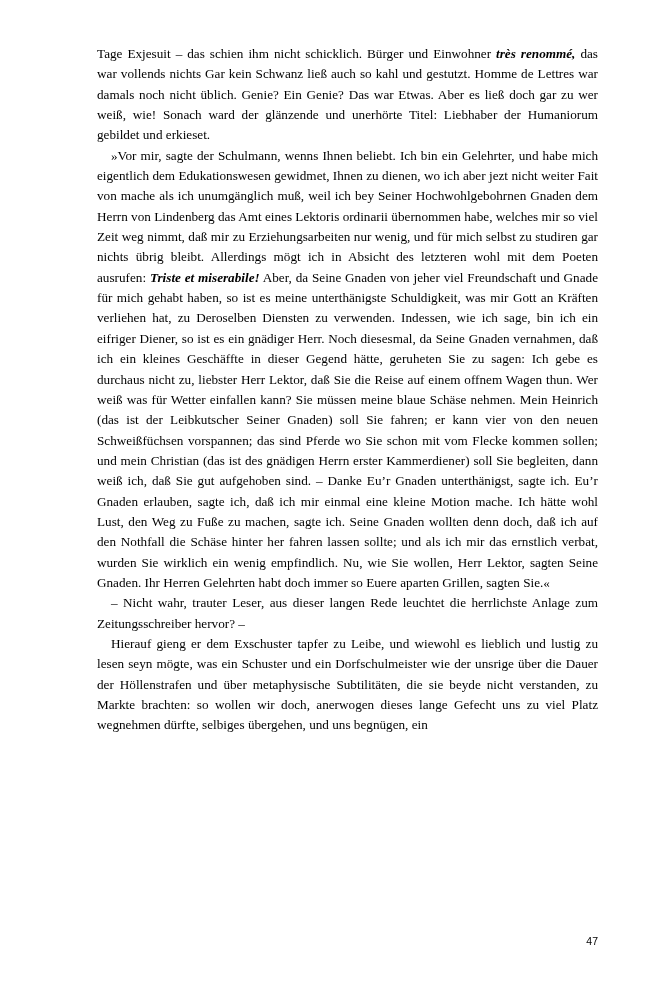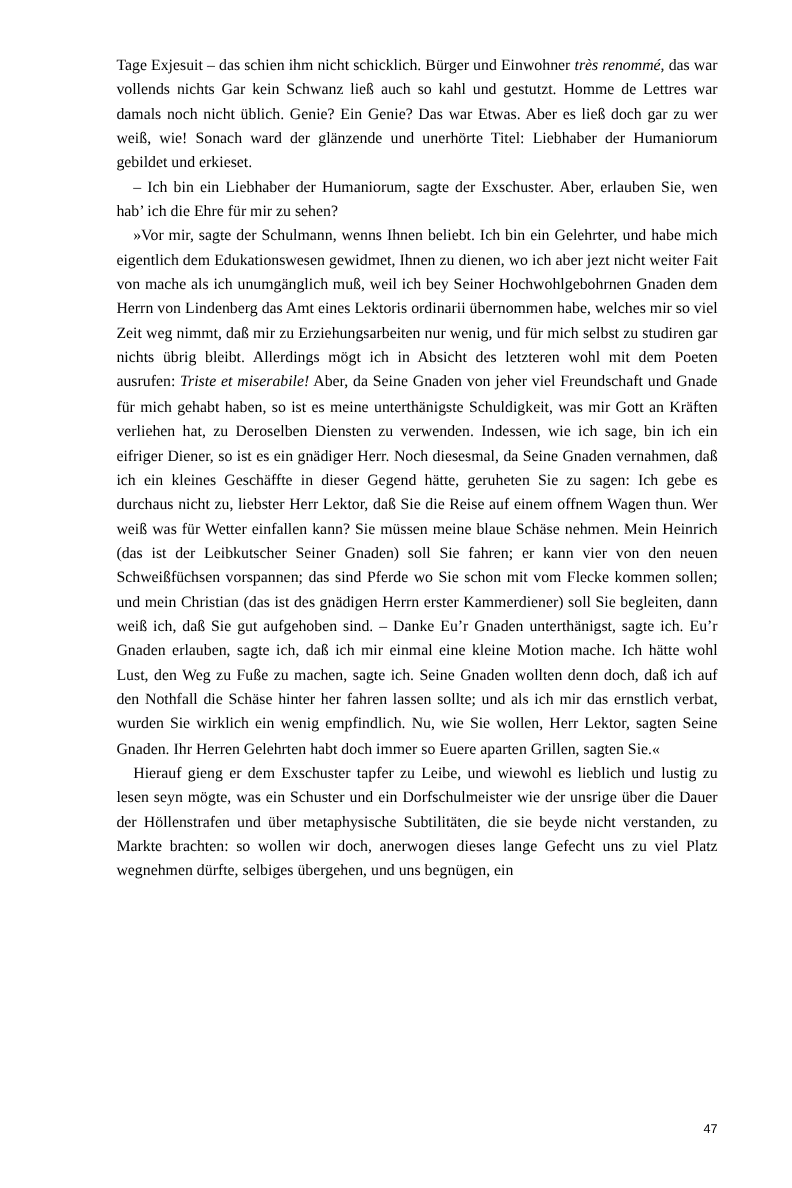--- a/index.html
+++ b/index.html
@@ -30,34 +30,35 @@
   }
   .para {
     margin: 0;
     text-indent: 0;
   }
   .para.indent {
     text-indent: 14px;
   }
   .it {
     font-style: italic;
+    font-weight: bold;
   }
   .page-number {
     position: absolute;
     right: 62px;
     bottom: 43px;
     font-size: 10.5px;
     color: #000000;
     font-family: Liberation Sans, sans-serif;
   }
 </style>
 </head>
 <body>
 
 <div class="page">
   <div class="text-block">
       <p class="para"><span>Tage Exjesuit – das schien ihm nicht schicklich. Bürger und Einwohner </span><span class="it">très renommé,</span><span> das war vollends nichts Gar kein Schwanz ließ auch so kahl und gestutzt. Homme de Lettres war damals noch nicht üblich. Genie? Ein Genie? Das war Etwas. Aber es ließ doch gar zu wer weiß, wie! Sonach ward der glänzende und unerhörte Titel: Liebhaber der Humaniorum gebildet und erkieset.</span></p>
-      <p class="para indent"><span>– Ich bin ein Liebhaber der Humaniorum, sagte der Exschuster. Aber, erlauben Sie, wen hab’ ich die Ehre für mir zu sehen?</span></p>
       <p class="para indent"><span>»Vor mir, sagte der Schulmann, wenns Ihnen beliebt. Ich bin ein Gelehrter, und habe mich eigentlich dem Edukationswesen gewidmet, Ihnen zu dienen, wo ich aber jezt nicht weiter Fait von mache als ich unumgänglich muß, weil ich bey Seiner Hochwohlgebohrnen Gnaden dem Herrn von Lindenberg das Amt eines Lektoris ordinarii übernommen habe, welches mir so viel Zeit weg nimmt, daß mir zu Erziehungsarbeiten nur wenig, und für mich selbst zu studiren gar nichts übrig bleibt. Allerdings mögt ich in Absicht des letzteren wohl mit dem Poeten ausrufen: </span><span class="it">Triste et miserabile!</span><span> Aber, da Seine Gnaden von jeher viel Freundschaft und Gnade für mich gehabt haben, so ist es meine unterthänigste Schuldigkeit, was mir Gott an Kräften verliehen hat, zu Deroselben Diensten zu verwenden. Indessen, wie ich sage, bin ich ein eifriger Diener, so ist es ein gnädiger Herr. Noch diesesmal, da Seine Gnaden vernahmen, daß ich ein kleines Geschäffte in dieser Gegend hätte, geruheten Sie zu sagen: Ich gebe es durchaus nicht zu, liebster Herr Lektor, daß Sie die Reise auf einem offnem Wagen thun. Wer weiß was für Wetter einfallen kann? Sie müssen meine blaue Schäse nehmen. Mein Heinrich (das ist der Leibkutscher Seiner Gnaden) soll Sie fahren; er kann vier von den neuen Schweißfüchsen vorspannen; das sind Pferde wo Sie schon mit vom Flecke kommen sollen; und mein Christian (das ist des gnädigen Herrn erster Kammerdiener) soll Sie begleiten, dann weiß ich, daß Sie gut aufgehoben sind. – Danke Eu’r Gnaden unterthänigst, sagte ich. Eu’r Gnaden erlauben, sagte ich, daß ich mir einmal eine kleine Motion mache. Ich hätte wohl Lust, den Weg zu Fuße zu machen, sagte ich. Seine Gnaden wollten denn doch, daß ich auf den Nothfall die Schäse hinter her fahren lassen sollte; und als ich mir das ernstlich verbat, wurden Sie wirklich ein wenig empfindlich. Nu, wie Sie wollen, Herr Lektor, sagten Seine Gnaden. Ihr Herren Gelehrten habt doch immer so Euere aparten Grillen, sagten Sie.«</span></p>
+      <p class="para indent"><span>– Nicht wahr, trauter Leser, aus dieser langen Rede leuchtet die herrlichste Anlage zum Zeitungsschreiber hervor? –</span></p>
       <p class="para indent"><span>Hierauf gieng er dem Exschuster tapfer zu Leibe, und wiewohl es lieblich und lustig zu lesen seyn mögte, was ein Schuster und ein Dorfschulmeister wie der unsrige über die Dauer der Höllenstrafen und über metaphysische Subtilitäten, die sie beyde nicht verstanden, zu Markte brachten: so wollen wir doch, anerwogen dieses lange Gefecht uns zu viel Platz wegnehmen dürfte, selbiges übergehen, und uns begnügen, ein</span></p>
     </div>
   <div class="page-number">47</div>
 </div>
 
 </body></html>

